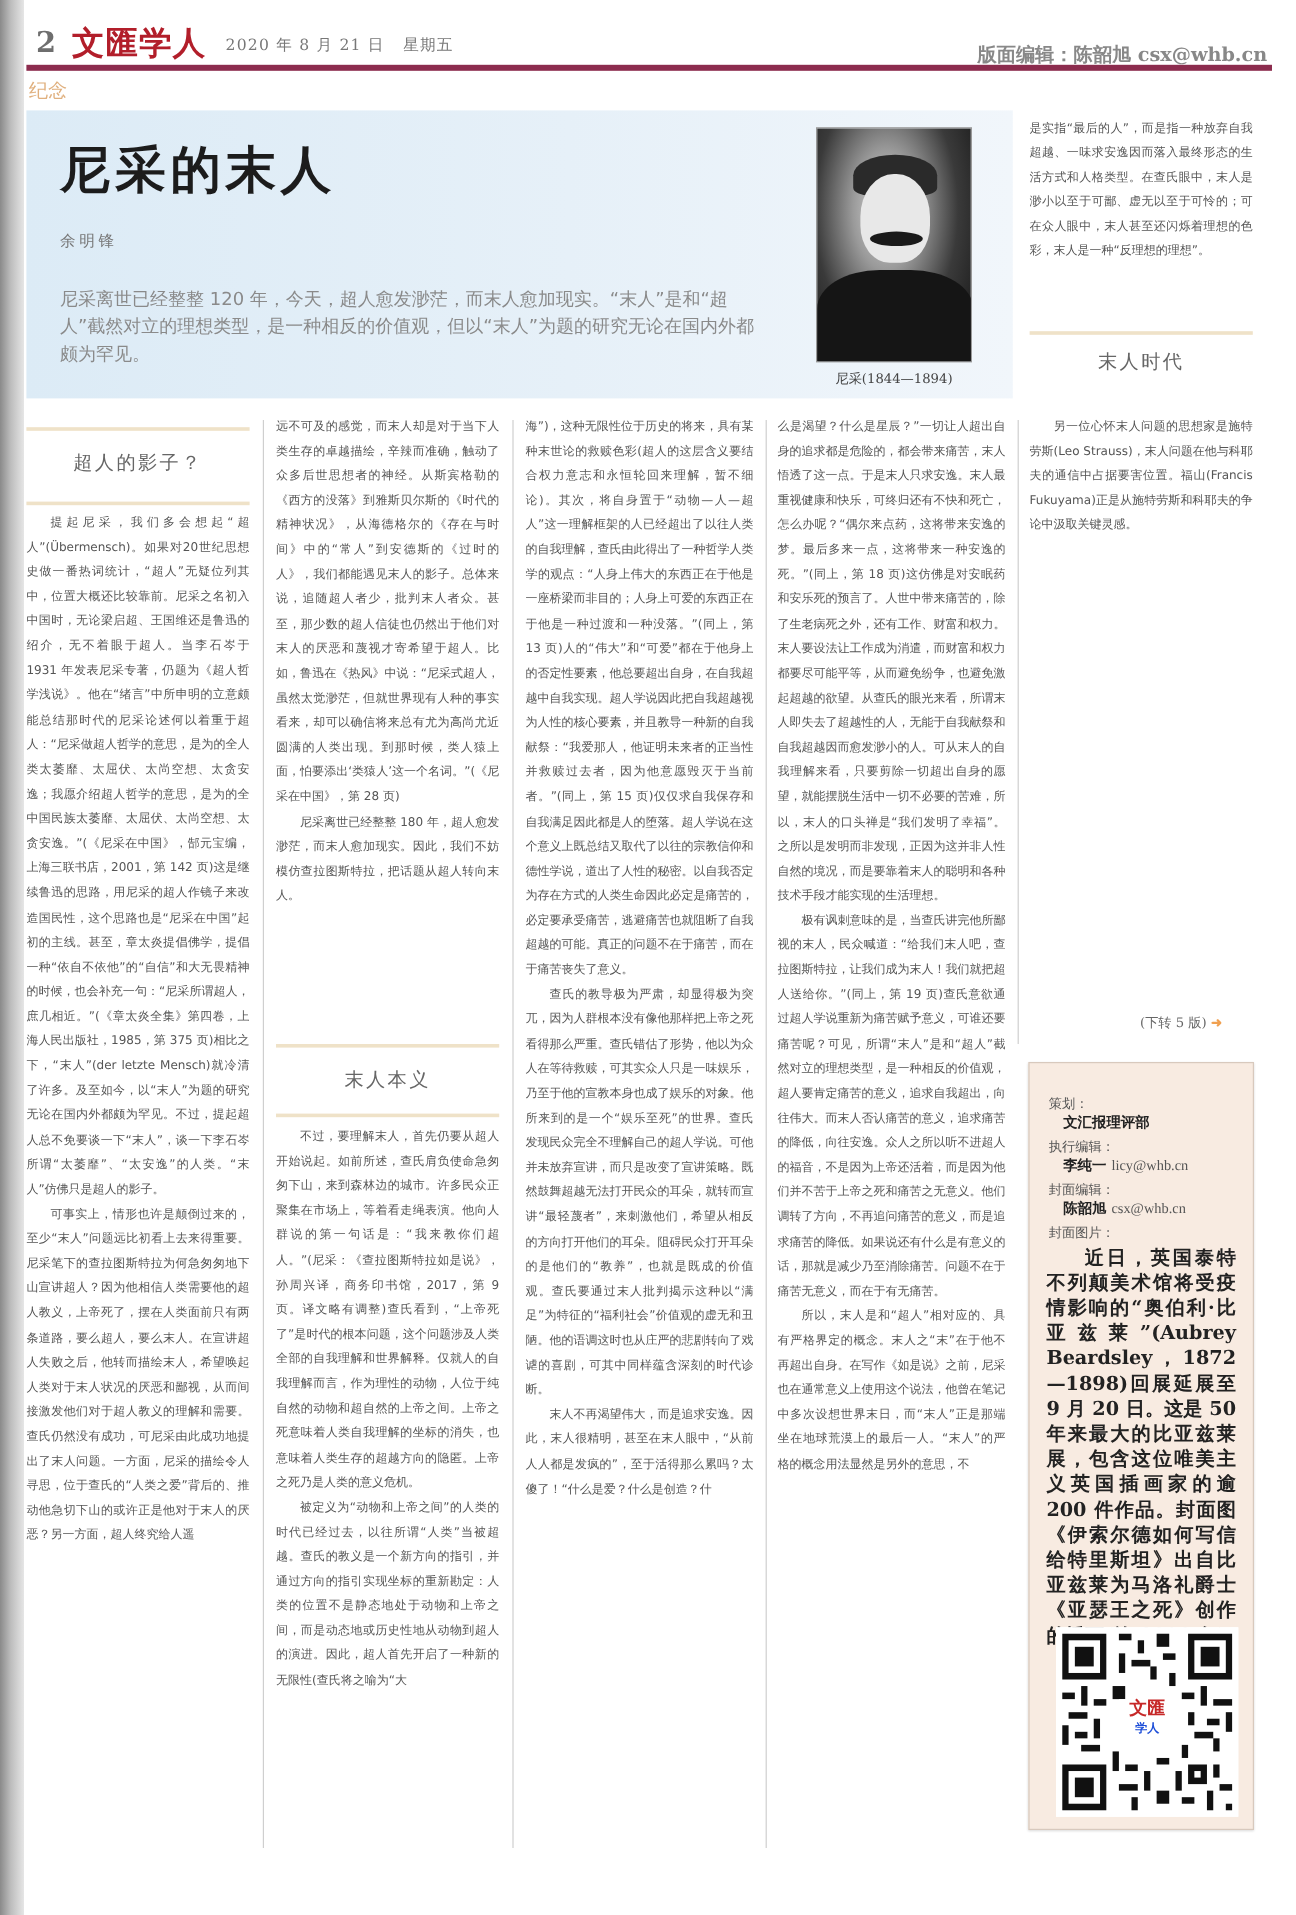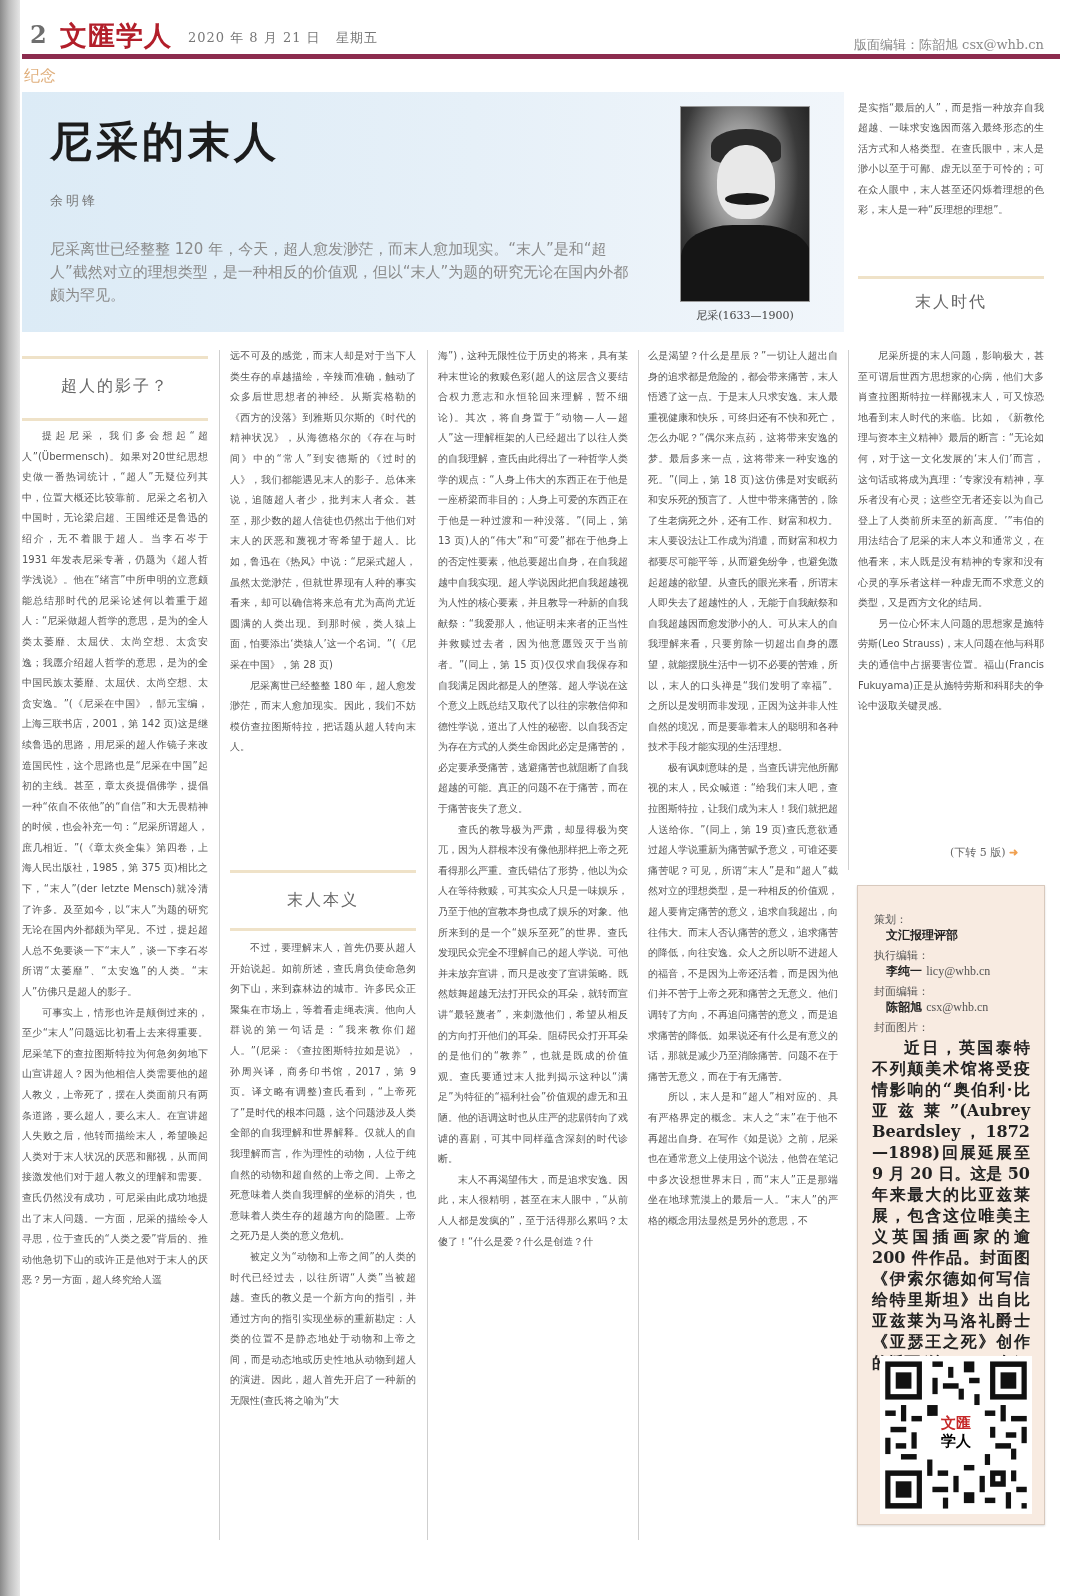--- a/index.html
+++ b/index.html
@@ -4,21 +4,21 @@
 <style>
   * { box-sizing: border-box; margin: 0; padding: 0; }
   html, body { width: 1080px; height: 1596px; overflow: hidden; background: #ffffff; }
   body { position: relative; font-family: "DejaVu Serif", "Liberation Serif", serif; color: #333; }
   .spine { position: absolute; left: 0; top: 0; width: 20px; height: 1596px;
     background: linear-gradient(to right, #8a8a8a 0%, #bdbdbd 45%, #e6e6e6 100%); }
   .masthead { position: absolute; left: 30px; top: 18px; width: 1030px; height: 34px; }
   .page-num { position: absolute; left: 0; top: 2px; font-size: 24px; font-weight: bold; color: #6e6e6e; font-family: "DejaVu Serif", serif; }
   .paper-name { position: absolute; left: 30px; top: 0; font-size: 27px; font-weight: bold; color: #b21e2a; font-family: "DejaVu Serif", serif; letter-spacing: 1px; }
   .pub-date { position: absolute; left: 158px; top: 11px; font-size: 13px; color: #777; letter-spacing: 1px; }
-  .editor-line { position: absolute; right: 16px; top: 18px; font-size: 13px; color: #888; }
+  .editor-line { position: absolute; right: 4px; top: 18px; font-size: 16px; color: #888; font-weight: bold; }
   .rule-top { position: absolute; left: 22px; top: 54px; width: 1038px; height: 5px; background: #8c2c4e; }
   .section-tag { position: absolute; left: 24px; top: 66px; font-size: 16px; color: #e0b07e; font-family: "DejaVu Sans", sans-serif; }
   .hero { position: absolute; left: 22px; top: 92px; width: 822px; height: 240px;
     background: linear-gradient(to right, #dcebf6 0%, #e6f0f8 55%, #f1f6fb 100%); }
   .title { position: absolute; left: 28px; top: 22px; font-size: 42px; font-weight: bold; color: #1c1c1c; letter-spacing: 4px; text-align: right; }
   .author { position: absolute; left: 28px; top: 100px; font-size: 13px; color: #777; letter-spacing: 3px; }
   .lead { position: absolute; left: 28px; top: 146px; width: 590px; font-size: 15px; line-height: 23px; color: #8a8a8a; font-family: "DejaVu Sans", sans-serif; }
   .portrait { position: absolute; left: 658px; top: 14px; width: 130px; height: 196px;
     background: radial-gradient(ellipse at 45% 35%, #d9d9d9 0%, #9a9a9a 28%, #3a3a3a 60%, #111 100%); border: 1px solid #999; overflow: hidden; }
   .portrait .face { position: absolute; left: 36px; top: 38px; width: 58px; height: 74px; border-radius: 48% 48% 42% 42%; background: #e8e8e8; }
@@ -60,21 +60,21 @@
 <section class="hero">
   <h1 class="title">尼采的末人</h1>
   <div class="author">余明锋</div>
   <p class="lead">尼采离世已经整整 120 年，今天，超人愈发渺茫，而末人愈加现实。“末人”是和“超人”截然对立的理想类型，是一种相反的价值观，但以“末人”为题的研究无论在国内外都颇为罕见。</p>
   <div class="portrait">
     <div class="coat"></div>
     <div class="hair"></div>
     <div class="face"></div>
     <div class="mustache"></div>
   </div>
-  <div class="caption">尼采(1633—1900)</div>
+  <div class="caption">尼采(1844—1894)</div>
 </section>
 
 <div class="col" style="left:858px; top:98px; width:186px; line-height:20.4px;">
   <p class="cont">是实指“最后的人”，而是指一种放弃自我超越、一味求安逸因而落入最终形态的生活方式和人格类型。在查氏眼中，末人是渺小以至于可鄙、虚无以至于可怜的；可在众人眼中，末人甚至还闪烁着理想的色彩，末人是一种“反理想的理想”。</p>
 </div>
 <div class="hrule" style="left:858px; top:276px; width:186px;"></div>
 <div class="subhead" style="left:858px; top:292px; width:186px;">末人时代</div>
 
 <div class="hrule" style="left:22px; top:356px; width:186px;"></div>
 <div class="subhead" style="left:22px; top:376px; width:186px;">超人的影子？</div>
@@ -106,21 +106,20 @@
 <div class="vrule" style="left:638px; top:350px; height:1190px;"></div>
 
 <div class="col" style="left:648px; top:346px; width:190px; height:1192px;">
   <p class="cont">么是渴望？什么是星辰？”一切让人超出自身的追求都是危险的，都会带来痛苦，末人悟透了这一点。于是末人只求安逸。末人最重视健康和快乐，可终归还有不快和死亡，怎么办呢？“偶尔来点药，这将带来安逸的梦。最后多来一点，这将带来一种安逸的死。”(同上，第 18 页)这仿佛是对安眠药和安乐死的预言了。人世中带来痛苦的，除了生老病死之外，还有工作、财富和权力。末人要设法让工作成为消遣，而财富和权力都要尽可能平等，从而避免纷争，也避免激起超越的欲望。从查氏的眼光来看，所谓末人即失去了超越性的人，无能于自我献祭和自我超越因而愈发渺小的人。可从末人的自我理解来看，只要剪除一切超出自身的愿望，就能摆脱生活中一切不必要的苦难，所以，末人的口头禅是“我们发明了幸福”。之所以是发明而非发现，正因为这并非人性自然的境况，而是要靠着末人的聪明和各种技术手段才能实现的生活理想。</p>
   <p>极有讽刺意味的是，当查氏讲完他所鄙视的末人，民众喊道：“给我们末人吧，查拉图斯特拉，让我们成为末人！我们就把超人送给你。”(同上，第 19 页)查氏意欲通过超人学说重新为痛苦赋予意义，可谁还要痛苦呢？可见，所谓“末人”是和“超人”截然对立的理想类型，是一种相反的价值观，超人要肯定痛苦的意义，追求自我超出，向往伟大。而末人否认痛苦的意义，追求痛苦的降低，向往安逸。众人之所以听不进超人的福音，不是因为上帝还活着，而是因为他们并不苦于上帝之死和痛苦之无意义。他们调转了方向，不再追问痛苦的意义，而是追求痛苦的降低。如果说还有什么是有意义的话，那就是减少乃至消除痛苦。问题不在于痛苦无意义，而在于有无痛苦。</p>
   <p>所以，末人是和“超人”相对应的、具有严格界定的概念。末人之“末”在于他不再超出自身。在写作《如是说》之前，尼采也在通常意义上使用这个说法，他曾在笔记中多次设想世界末日，而“末人”正是那端坐在地球荒漠上的最后一人。“末人”的严格的概念用法显然是另外的意思，不</p>
 </div>
 <div class="vrule" style="left:848px; top:350px; height:520px;"></div>
 
 <div class="col" style="left:858px; top:346px; width:186px; height:484px;">
-  <p>尼采所提的末人问题，影响极大，甚至可谓后世西方思想家的心病，他们大多肖查拉图斯特拉一样鄙视末人，可又惊恐地看到末人时代的来临。比如，《新教伦理与资本主义精神》最后的断言：“无论如何，对于这一文化发展的‘末人们’而言，这句话或将成为真理：‘专家没有精神，享乐者没有心灵；这些空无者还妄以为自己登上了人类前所未至的新高度。’”韦伯的用法结合了尼采的末人本义和通常义，在他看来，末人既是没有精神的专家和没有心灵的享乐者这样一种虚无而不求意义的类型，又是西方文化的结局。</p>
   <p>另一位心怀末人问题的思想家是施特劳斯(Leo Strauss)，末人问题在他与科耶夫的通信中占据要害位置。福山(Francis Fukuyama)正是从施特劳斯和科耶夫的争论中汲取关键灵感。</p>
 </div>
 <div class="cont-note">
   <span>(下转 5 版)</span>
   <span class="arrow">➜</span>
 </div>
 
 <aside class="sidebar-box">
   <div style="height:26px;"></div>
   <div class="sb-label">策划：</div>
@@ -187,16 +186,16 @@
           <rect x="25" y="21" width="1" height="2"></rect>
           <rect x="20" y="26" width="2" height="1"></rect>
           <rect x="24" y="25" width="1" height="3"></rect>
           <rect x="26" y="24" width="2" height="1"></rect>
           <rect x="27" y="27" width="1" height="1"></rect>
       </g>
       <rect x="10" y="11" width="9" height="7" fill="#fff"></rect>
     </svg>
     <div style="position:absolute; left:55px; top:58px; width:42px; text-align:center; line-height:18px;">
       <div style="color:#c62828; font-weight:bold; font-size:15px;">文匯</div>
-      <div style="color:#000000; font-weight:bold; font-size:15px;">学人</div>
+      <div style="color:#1d4ed8; font-weight:bold; font-size:10px;">学人</div>
     </div>
   </div>
 </aside>
 
 </body></html>

